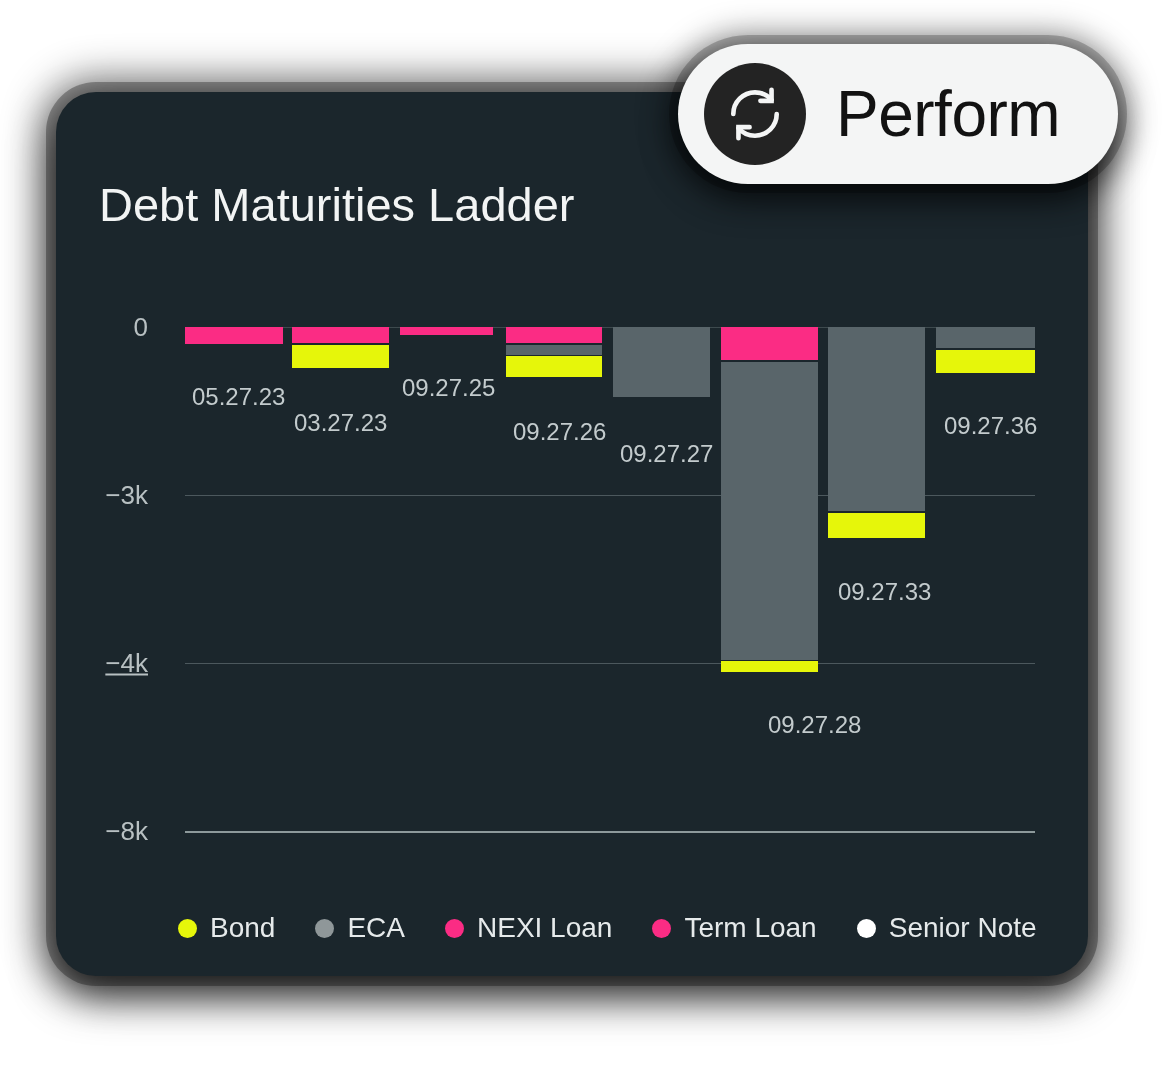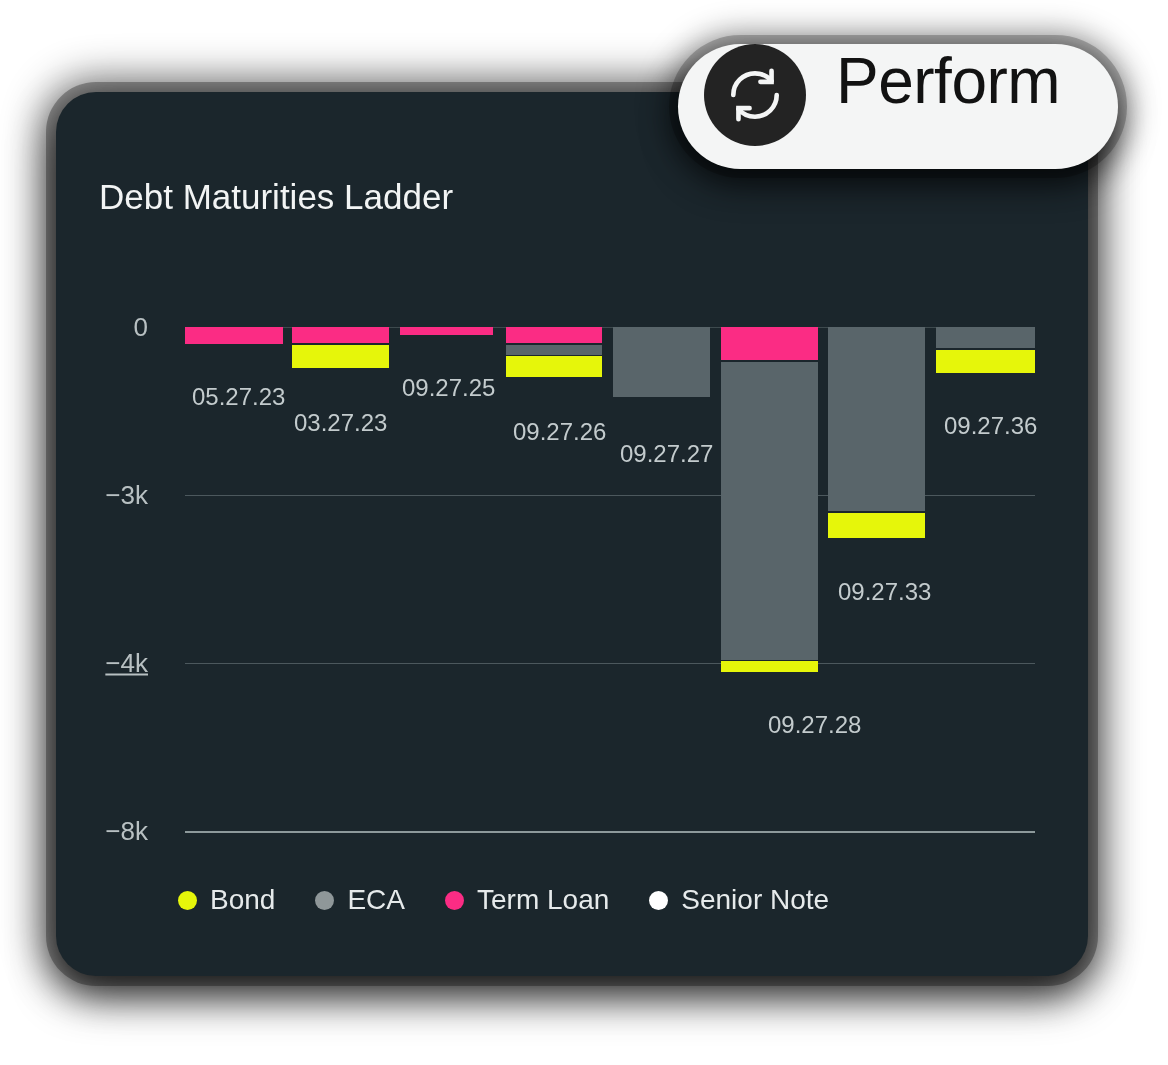--- a/index.html
+++ b/index.html
@@ -32,25 +32,25 @@
       0 0 0 10px rgba(0,0,0,0.30),
       0 0 38px 16px rgba(0,0,0,0.45);
   }
 
   
   .perform-pill {
     position: absolute;
     left: 678px;
     top: 44px;
     width: 440px;
-    height: 125px;
+    height: 140px;
     background: #f4f5f5;
     border-radius: 70px;
     display: flex;
-    align-items: flex-start;
+    align-items: center;
     padding-left: 26px;
     box-sizing: border-box;
     box-shadow:
       0 14px 34px rgba(0,0,0,0.55),
       0 0 0 9px rgba(0,0,0,0.22),
       0 0 30px 12px rgba(0,0,0,0.38);
     z-index: 5;
   }
   .perform-icon {
     width: 102px;
@@ -69,21 +69,21 @@
     letter-spacing: -0.5px;
     font-weight: 400;
     white-space: nowrap;
   }
 
   
   .chart-title {
     position: absolute;
     left: 99px;
     top: 177px;
-    font-size: 35px;
+    font-size: 47px;
     color: #f2f4f4;
     letter-spacing: 0px;
     white-space: nowrap;
   }
 
   
   .plot {
     position: absolute;
     left: 0;
     top: 0;
@@ -127,21 +127,21 @@
     position: absolute;
     font-size: 24px;
     color: #c3cbcd;
     white-space: nowrap;
   }
 
   
   .legend {
     position: absolute;
     left: 178px;
-    top: 884px;
+    top: 912px;
     display: flex;
     align-items: center;
     gap: 40px;
   }
   .legend-item {
     display: flex;
     align-items: center;
     gap: 13px;
   }
   .legend-dot {
@@ -215,20 +215,24 @@
       <div class="legend-item">
         <span class="legend-dot" style="background: rgb(230, 246, 10);"></span>
         <span class="legend-text">Bond</span>
       </div>
       <div class="legend-item">
         <span class="legend-dot" style="background: rgb(143, 151, 153);"></span>
         <span class="legend-text">ECA</span>
       </div>
       <div class="legend-item">
         <span class="legend-dot" style="background: rgb(251, 44, 132);"></span>
+        <span class="legend-text">NEXI Loan</span>
+      </div>
+      <div class="legend-item">
+        <span class="legend-dot" style="background: rgb(251, 44, 132);"></span>
         <span class="legend-text">Term Loan</span>
       </div>
       <div class="legend-item">
         <span class="legend-dot" style="background: rgb(255, 255, 255);"></span>
         <span class="legend-text">Senior Note</span>
       </div>
     </div>
 
 </div>
 

